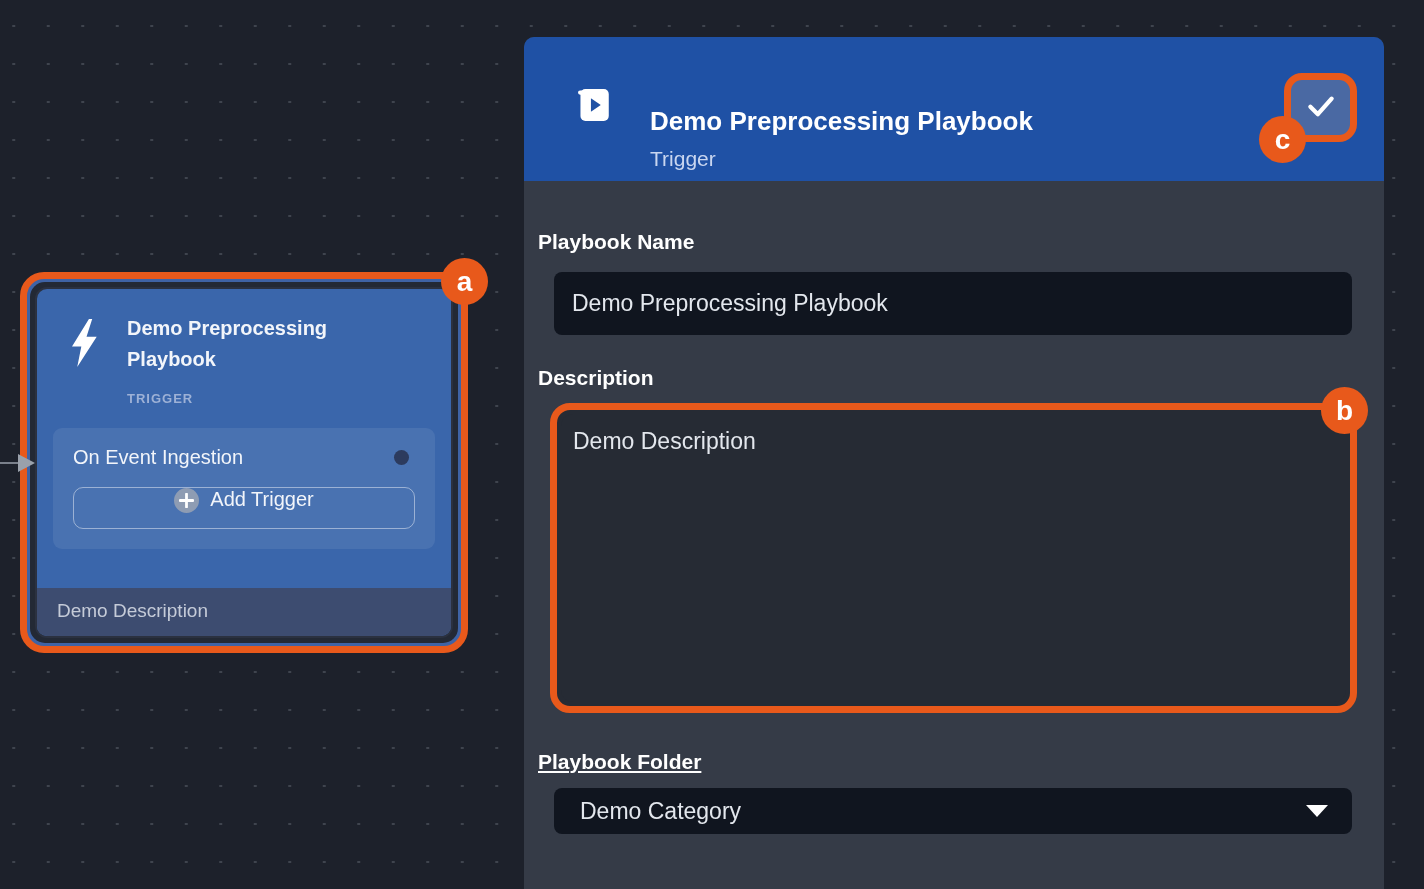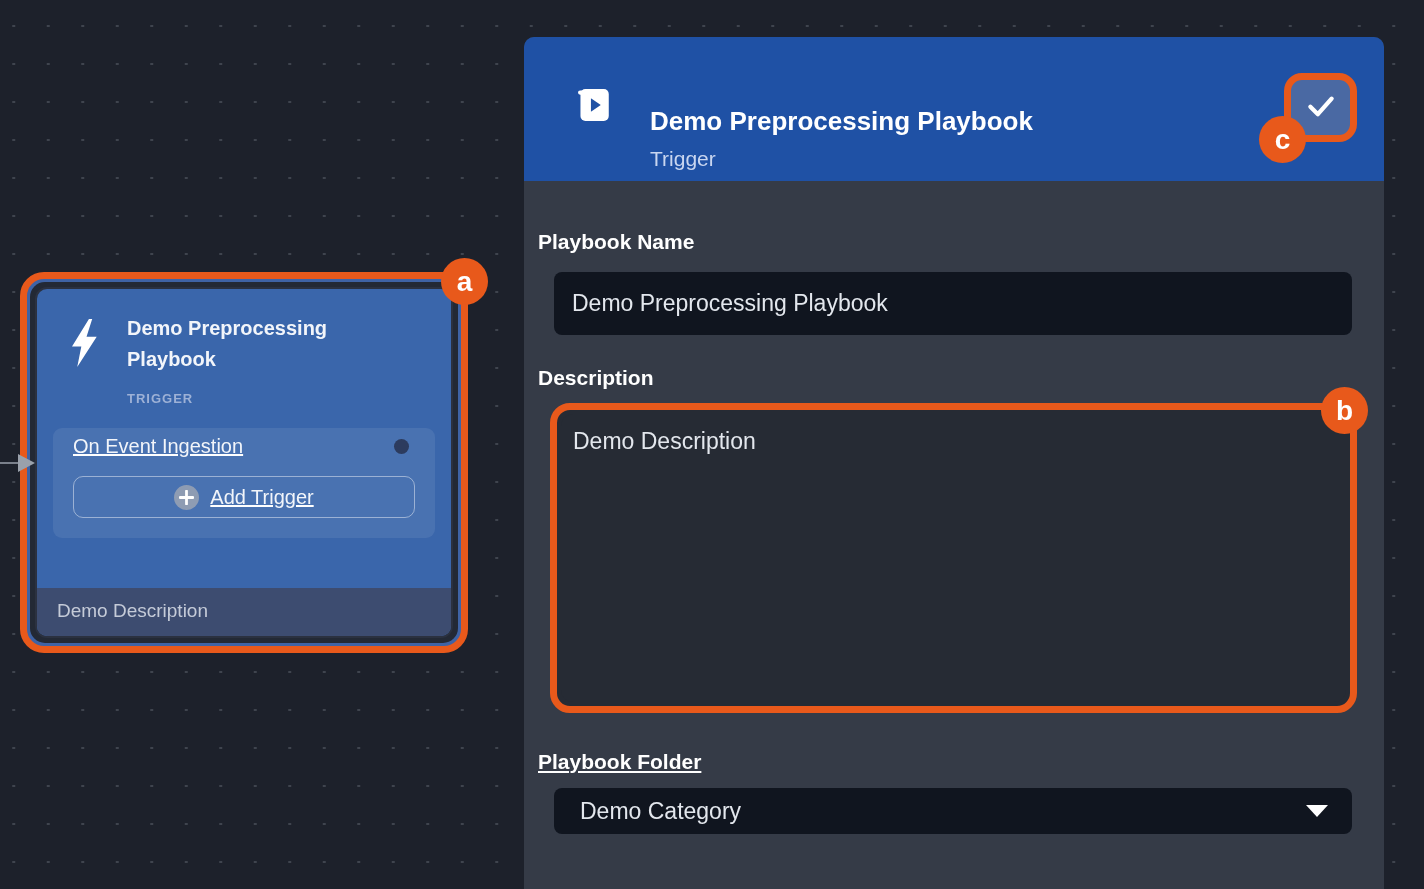--- a/index.html
+++ b/index.html
@@ -29,29 +29,29 @@
     width:100%; height:100%; background:#3A66AB; border:2px solid #2B3140;
     border-radius:12px; display:flex; flex-direction:column; overflow:hidden;
   }
   .node-head { display:flex; padding:24px 20px 6px 30px; gap:26px; align-items:flex-start; }
   .bolt-wrap { flex:0 0 34px; padding-top:6px; }
   .node-titles { max-width:240px; }
   .node-title { font-size:20px; font-weight:bold; color:#F2F5FA; line-height:1.55; }
   .node-type { margin-top:16px; font-size:13px; font-weight:bold; letter-spacing:1px; color:#9DB1D6; }
   .trigger-panel {
     margin:16px 16px 0 16px; background:rgba(255,255,255,0.08);
-    border-radius:9px; padding:7px 20px 20px 20px;text-decoration:underline;
+    border-radius:9px; padding:18px 20px 20px 20px;
   }
   .trigger-row { display:flex; align-items:center; justify-content:space-between; }
   .trigger-row-label { font-size:20px; color:#F2F5FA; }
   .port-dot { width:15px; height:15px; border-radius:50%; background:#2C3B5E; margin-right:6px; }
   .add-trigger-btn {
     margin-top:18px; height:42px; width:100%;
     background:transparent; border:1px solid rgba(255,255,255,0.45); border-radius:10px;
-    display:flex; align-items:center; justify-content:center; gap:11px;
+    display:flex; justify-content:center; gap:11px;
     color:#F2F5FA; font-size:20px; font-family:inherit; cursor:pointer;
   }
   .plus-circle { width:25px; height:25px; border-radius:50%; background:#8E9CB3;
     display:flex; align-items:center; justify-content:center; }
   .node-strip {
     margin-top:auto; background:#3D4C70; padding:12px 20px 14px 20px;
     font-size:19px; color:#C5CBD8;
   }
 
   

